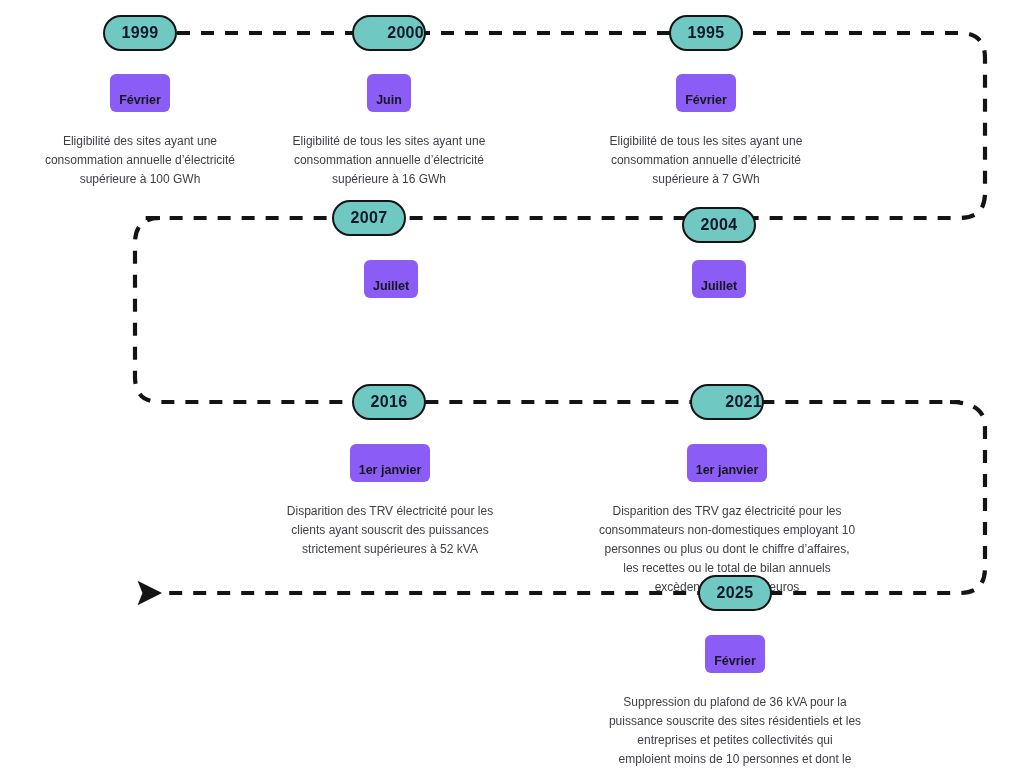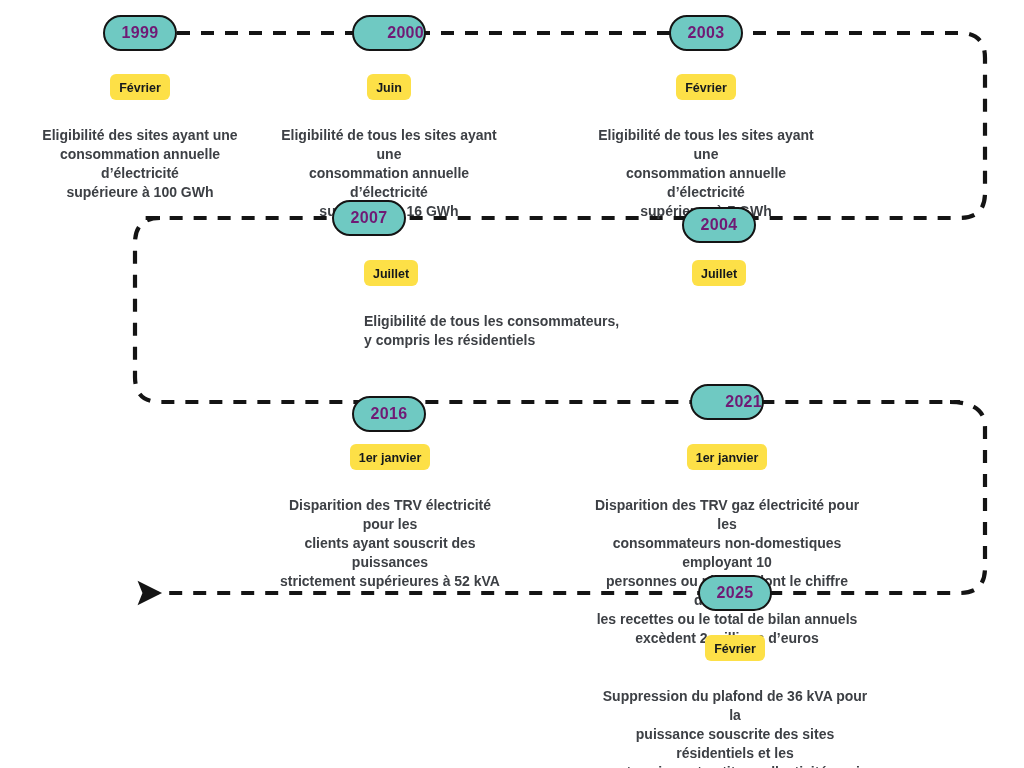--- a/index.html
+++ b/index.html
@@ -45,53 +45,52 @@
     border-radius: 18px;
     background: #6FC9C2;
     display: flex;
     align-items: center;
     justify-content: center;
     z-index: 5;
   }
   .year-node .year-label {
     font-size: 16px;
     font-weight: bold;
-    color: #701a75;
+    color: #0f172a;
     letter-spacing: 0.3px;
     line-height: 1;
   }
 
   
   .entry {
     position: absolute;
     box-sizing: border-box;
     z-index: 4;
   }
   .entry.center { text-align: center; }
   .entry.left   { text-align: left; }
 
   .month-badge {
     display: inline-block;
-    background: #fde047;
+    background: #8b5cf6;
     color: #15191c;
     font-size: 12.5px;
     font-weight: bold;
-    padding: 8px 9px 5px 9px;
+    padding: 20px 9px 5px 9px;
     border-radius: 6px;
     line-height: 1;
     white-space: nowrap;
   }
 
   .entry-desc {
-    margin-top: 26px;
-    font-size: 14px;
+    margin-top: 20px;
+    font-size: 12px;
     line-height: 19px;
     color: #3D4045;
     white-space: pre-line;
-    font-weight: bold;
   }
   .entry-desc em {
     font-style: italic;
   }
 </style>
 </head>
 <body>
 
 <div id="timeline-canvas">
 
@@ -109,31 +108,31 @@
     <path d="M 950 402 Q 985 402 985 427 L 985 568 Q 985 593 960 593 L 140 593" fill="none" stroke="#141414" stroke-width="4.2" stroke-dasharray="13 11" stroke-linecap="butt" marker-end="url(#arrowEnd)"></path>
   </svg>
 
   <div class="year-node" style="left:140px; top:15px;">
     <span class="year-label">1999</span>
   </div>
   <div class="year-node" style="left:389px; top:15px;justify-content:flex-end;">
     <span class="year-label">2000</span>
   </div>
   <div class="year-node" style="left:706px; top:15px;">
-    <span class="year-label">2003</span>
+    <span class="year-label">1995</span>
   </div>
 
   <div class="year-node" style="left:719px; top:207px;">
     <span class="year-label">2004</span>
   </div>
   <div class="year-node" style="left:369px; top:200px;">
     <span class="year-label">2007</span>
   </div>
 
-  <div class="year-node" style="left:389px; top:396px;">
+  <div class="year-node" style="left:389px; top:384px;">
     <span class="year-label">2016</span>
   </div>
   <div class="year-node" style="left:727px; top:384px;justify-content:flex-end;">
     <span class="year-label">2021</span>
   </div>
 
   <div class="year-node" style="left:735px; top:575px;">
     <span class="year-label">2025</span>
   </div>
 
@@ -157,22 +156,20 @@
 consommation annuelle d’électricité
 supérieure à 7 GWh</div>
   </div>
 
   <div class="entry center" style="left:599px; top:260px; width:240px;">
     <span class="month-badge">Juillet</span>
   </div>
 
   <div class="entry left" style="left:364px; top:260px; width:260px;">
     <span class="month-badge">Juillet</span>
-    <div class="entry-desc">Eligibilité de tous les consommateurs,
-y compris les résidentiels</div>
   </div>
 
   <div class="entry center" style="left:275px; top:444px; width:230px;">
     <span class="month-badge">1er janvier</span>
     <div class="entry-desc">Disparition des TRV électricité pour les
 clients ayant souscrit des puissances
 strictement supérieures à 52 kVA</div>
   </div>
 
   <div class="entry center" style="left:587px; top:444px; width:280px;">

